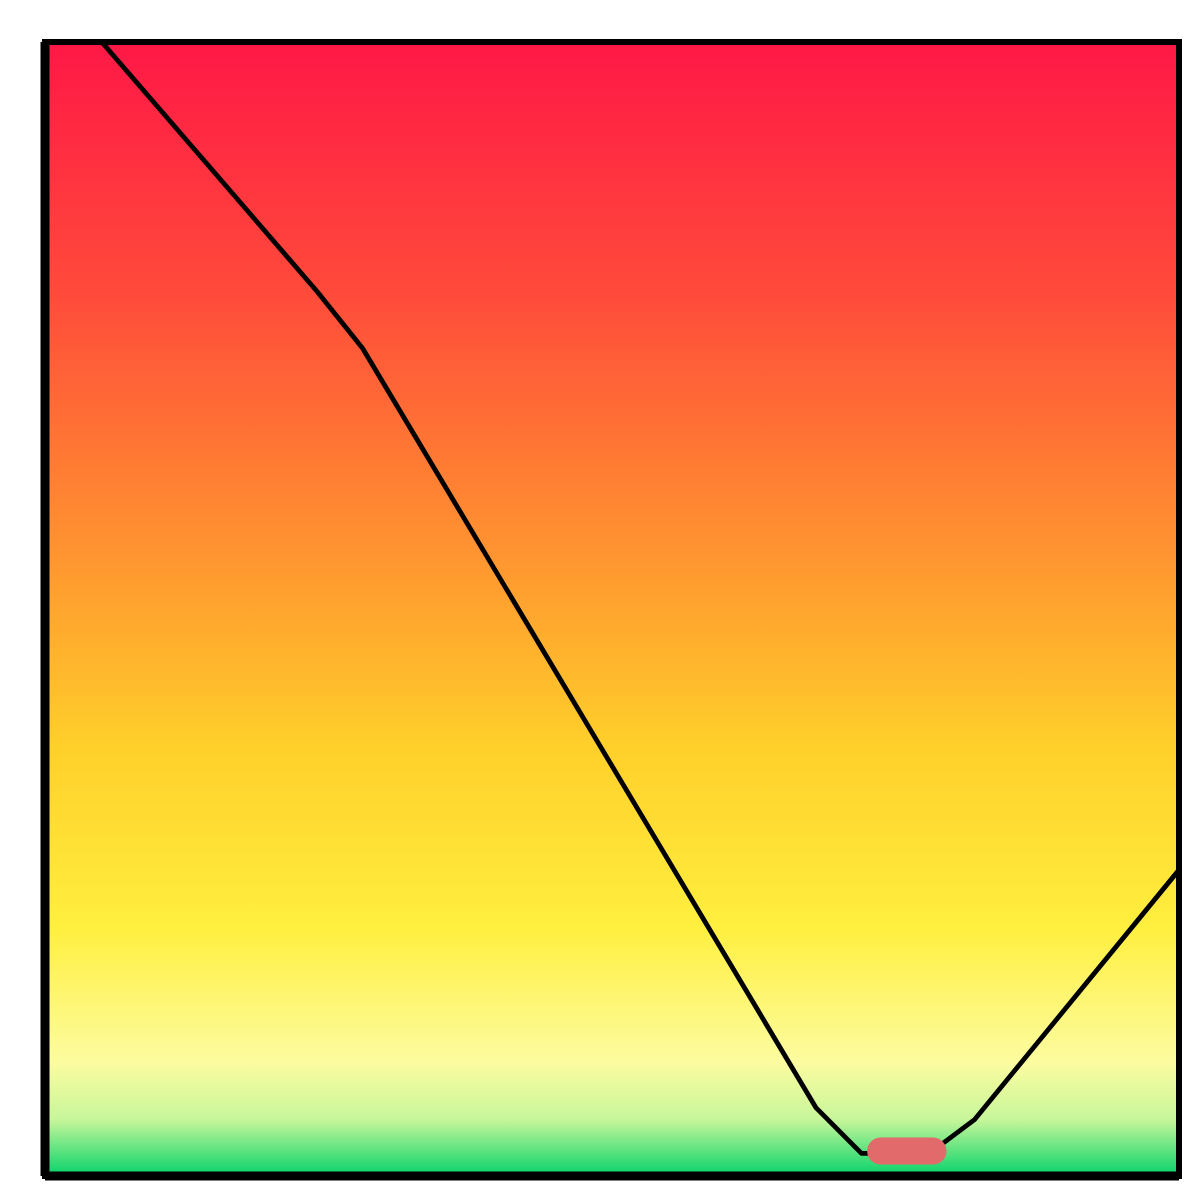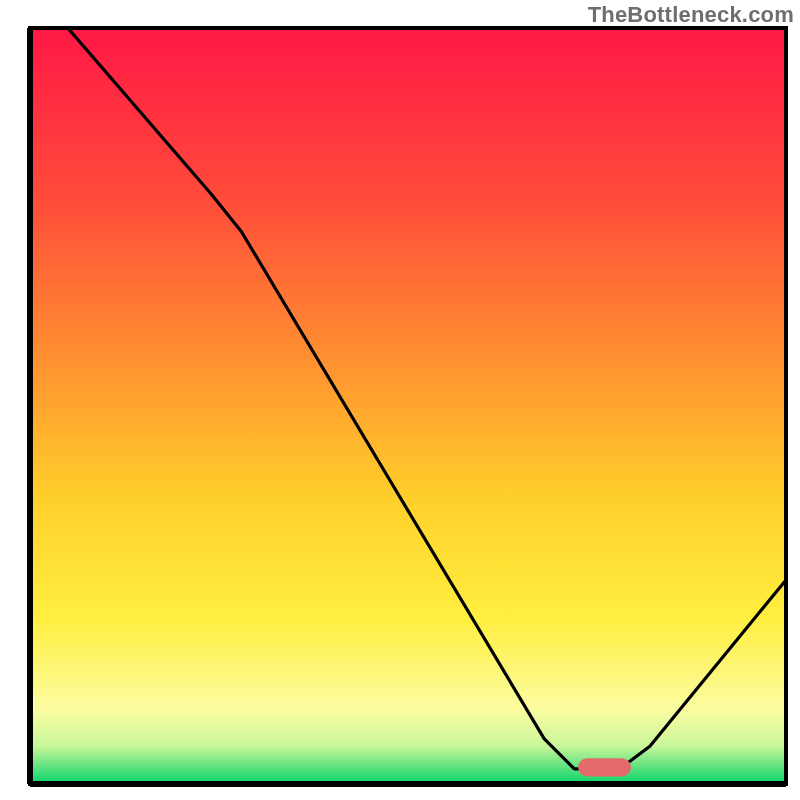--- a/index.html
+++ b/index.html
@@ -27,21 +27,20 @@
   }
   svg {
     display: block;
   }
 </style>
 </head>
 <body>
 
 <div class="stage">
 
-  <div class="watermark">TheBottleneck.com</div>
 
   <svg id="chart-svg" width="800" height="800" viewBox="0 0 800 800">
     <defs>
       <linearGradient id="bg-grad" x1="0" y1="0" x2="0" y2="1">
           <stop offset="0.00%" stop-color="#ff1846"></stop>
           <stop offset="22.00%" stop-color="#ff4a3a"></stop>
           <stop offset="45.00%" stop-color="#ff9430"></stop>
           <stop offset="62.00%" stop-color="#ffcf2a"></stop>
           <stop offset="78.00%" stop-color="#ffef3f"></stop>
           <stop offset="90.00%" stop-color="#fcfca0"></stop>

